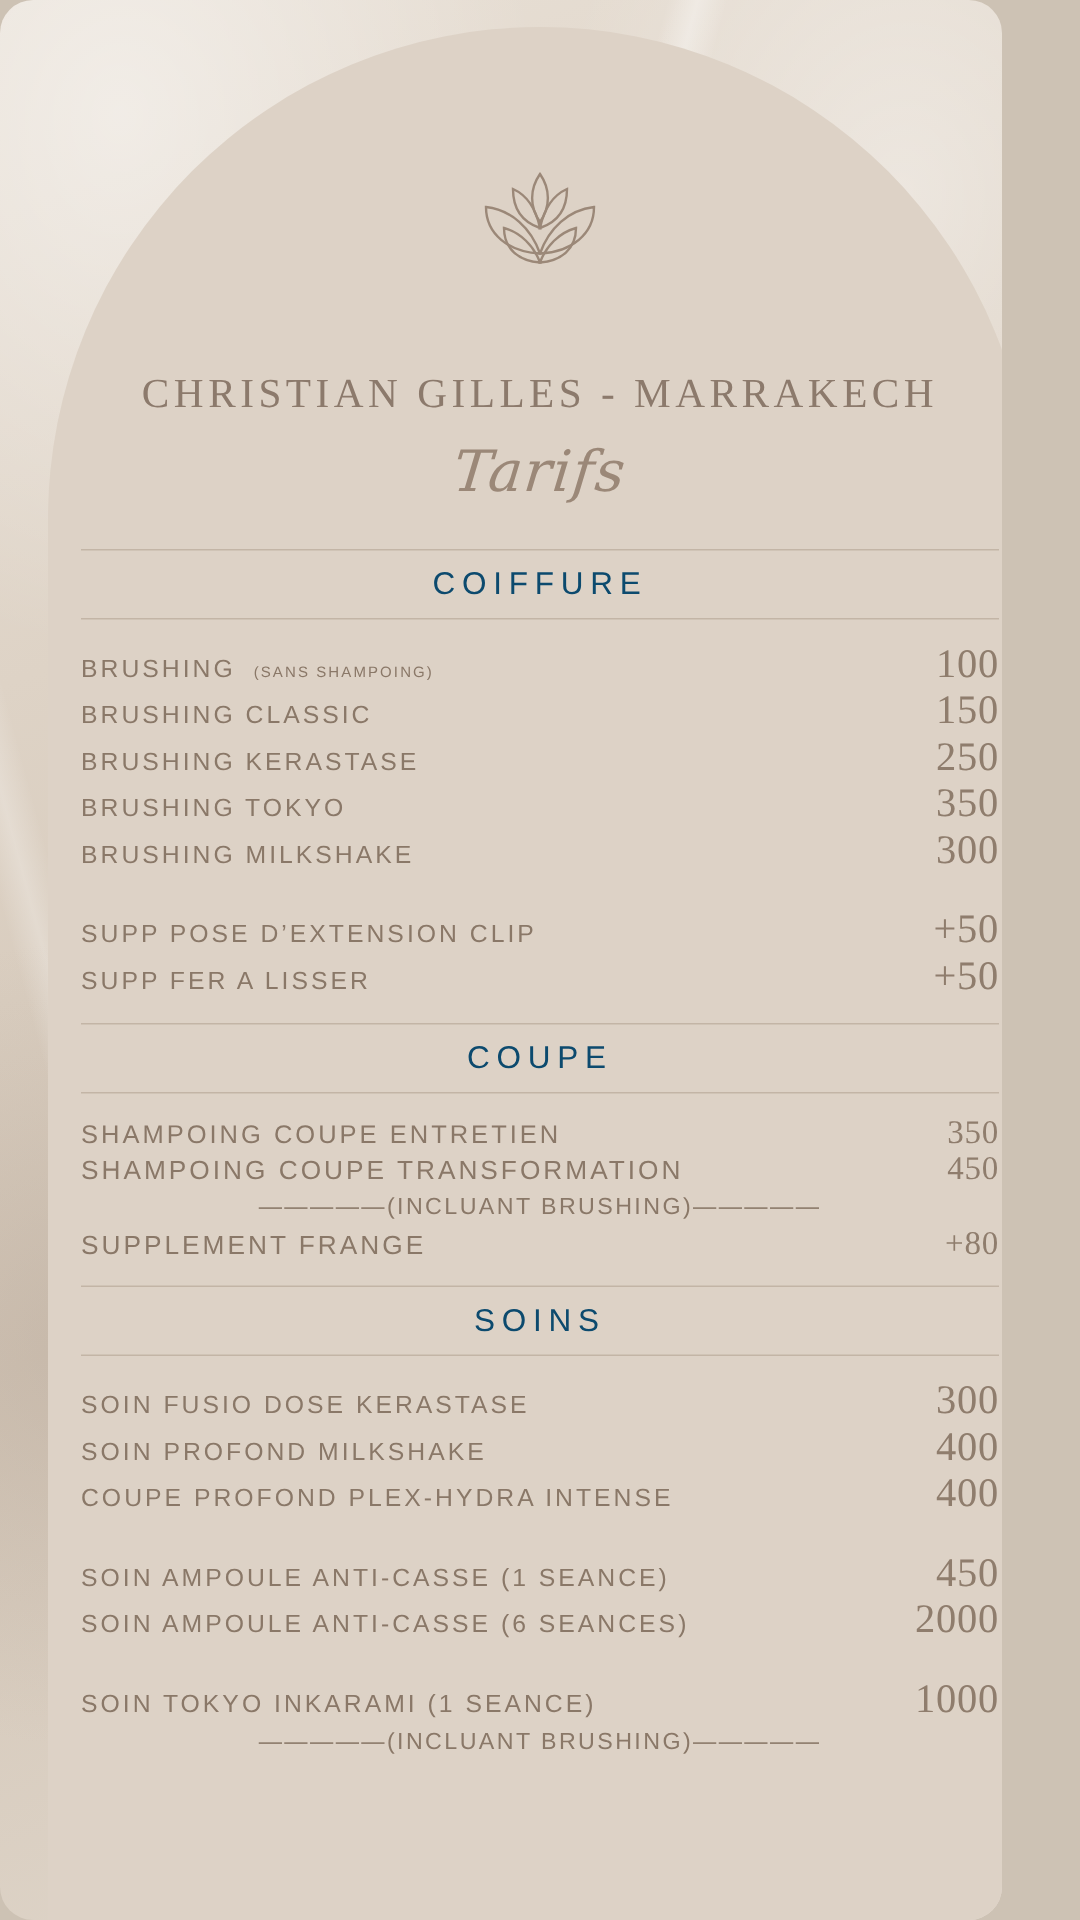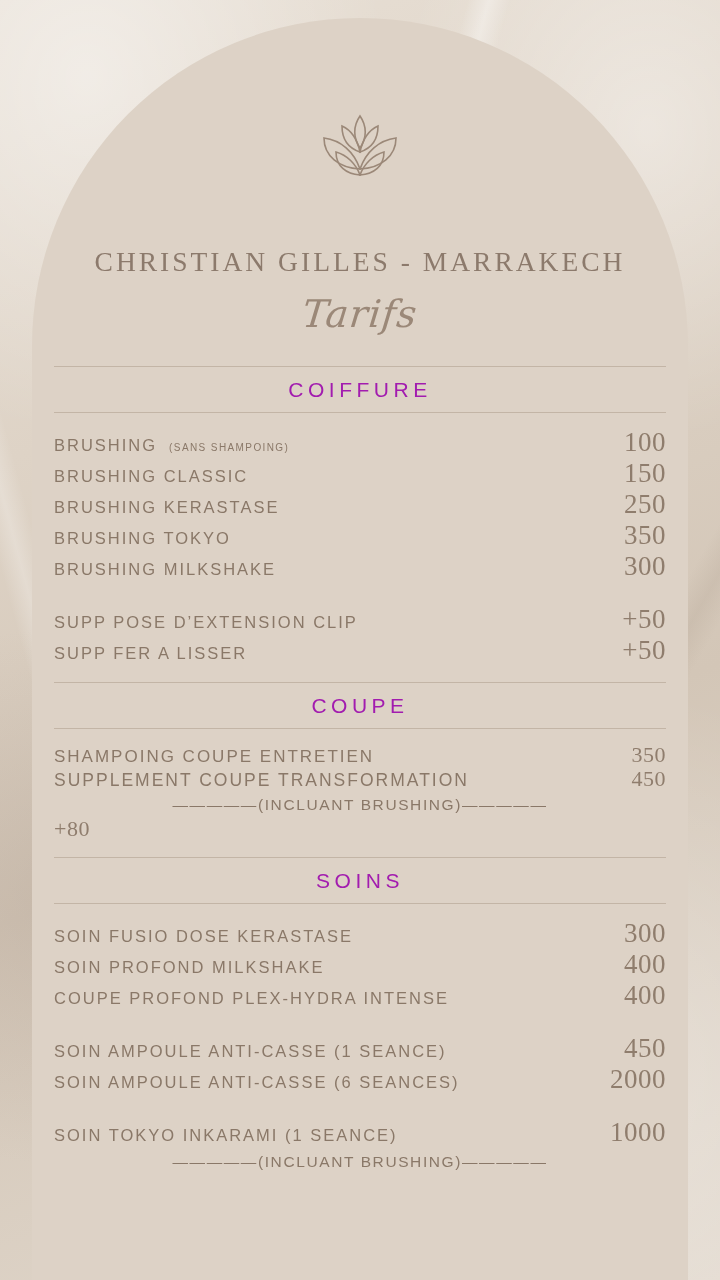--- a/index.html
+++ b/index.html
@@ -8,29 +8,30 @@
   }
   body {
     width: 720px;
     height: 1280px;
     font-family: "Liberation Sans", sans-serif;
     background: #cdc2b4;
     overflow: hidden;
   }
   #page {
     position: relative;
-    width: 720px;
+    width: 668px;
     height: 1280px;
     background:
       radial-gradient(ellipse 60% 40% at 12% 6%, rgba(255,255,255,0.45), rgba(255,255,255,0) 70%),
       radial-gradient(ellipse 50% 35% at 90% 10%, rgba(255,255,255,0.40), rgba(255,255,255,0) 70%),
       radial-gradient(ellipse 70% 45% at 85% 85%, rgba(255,255,255,0.30), rgba(255,255,255,0) 70%),
       radial-gradient(ellipse 55% 30% at 8% 70%, rgba(176,160,146,0.35), rgba(176,160,146,0) 70%),
       linear-gradient(160deg, #e8e0d6 0%, #ded3c6 30%, #d3c6b7 60%, #e2d9ce 100%);
     overflow: hidden;
+    border-radius: 22px;
   }
   
   #page::before {
     content: "";
     position: absolute;
     inset: 0;
     background:
       linear-gradient(105deg, rgba(255,255,255,0) 44%, rgba(255,255,255,0.35) 46%, rgba(255,255,255,0) 48%),
       linear-gradient(75deg, rgba(255,255,255,0) 18%, rgba(255,255,255,0.25) 20%, rgba(255,255,255,0) 22%),
       linear-gradient(120deg, rgba(168,152,136,0) 70%, rgba(168,152,136,0.20) 72%, rgba(168,152,136,0) 74%);
@@ -107,21 +108,21 @@
     height: 1px;
     background: #c3b5a6;
     margin: 0;
   }
 
   .section-title {
     text-align: center;
     font-family: "Liberation Sans", sans-serif;
     font-size: 21px;
     letter-spacing: 4.5px;
-    color: #a21caf;
+    color: #0c4a6e;
     padding: 11px 0 10px 0;
   }
 
   .rows {
     padding-top: 14px;
   }
 
   .row {
     display: flex;
     align-items: baseline;
@@ -234,25 +235,26 @@
         <div class="rule"></div>
         <div class="section-title">COUPE</div>
         <div class="rule"></div>
 
         <div class="rows">
           <div class="row rowtight">
             <div class="label" style="font-size:17px">SHAMPOING COUPE ENTRETIEN</div>
             <div class="price" style="font-size:22px">350</div>
           </div>
           <div class="row rowtight">
-            <div class="label" style="font-size:17.5px">SUPPLEMENT COUPE TRANSFORMATION</div>
+            <div class="label" style="font-size:17.5px">SHAMPOING COUPE TRANSFORMATION</div>
             <div class="price" style="font-size:22px">450</div>
           </div>
           <div class="note">—————(INCLUANT BRUSHING)—————</div>
           <div class="row rowtight">
+            <div class="label" style="font-size:17.5px">SUPPLEMENT FRANGE</div>
             <div class="price" style="font-size:22px">+80</div>
           </div>
         </div>
 
         <div class="gap-sm"></div>
 
         <div class="rule"></div>
         <div class="section-title">SOINS</div>
         <div class="rule"></div>
 

